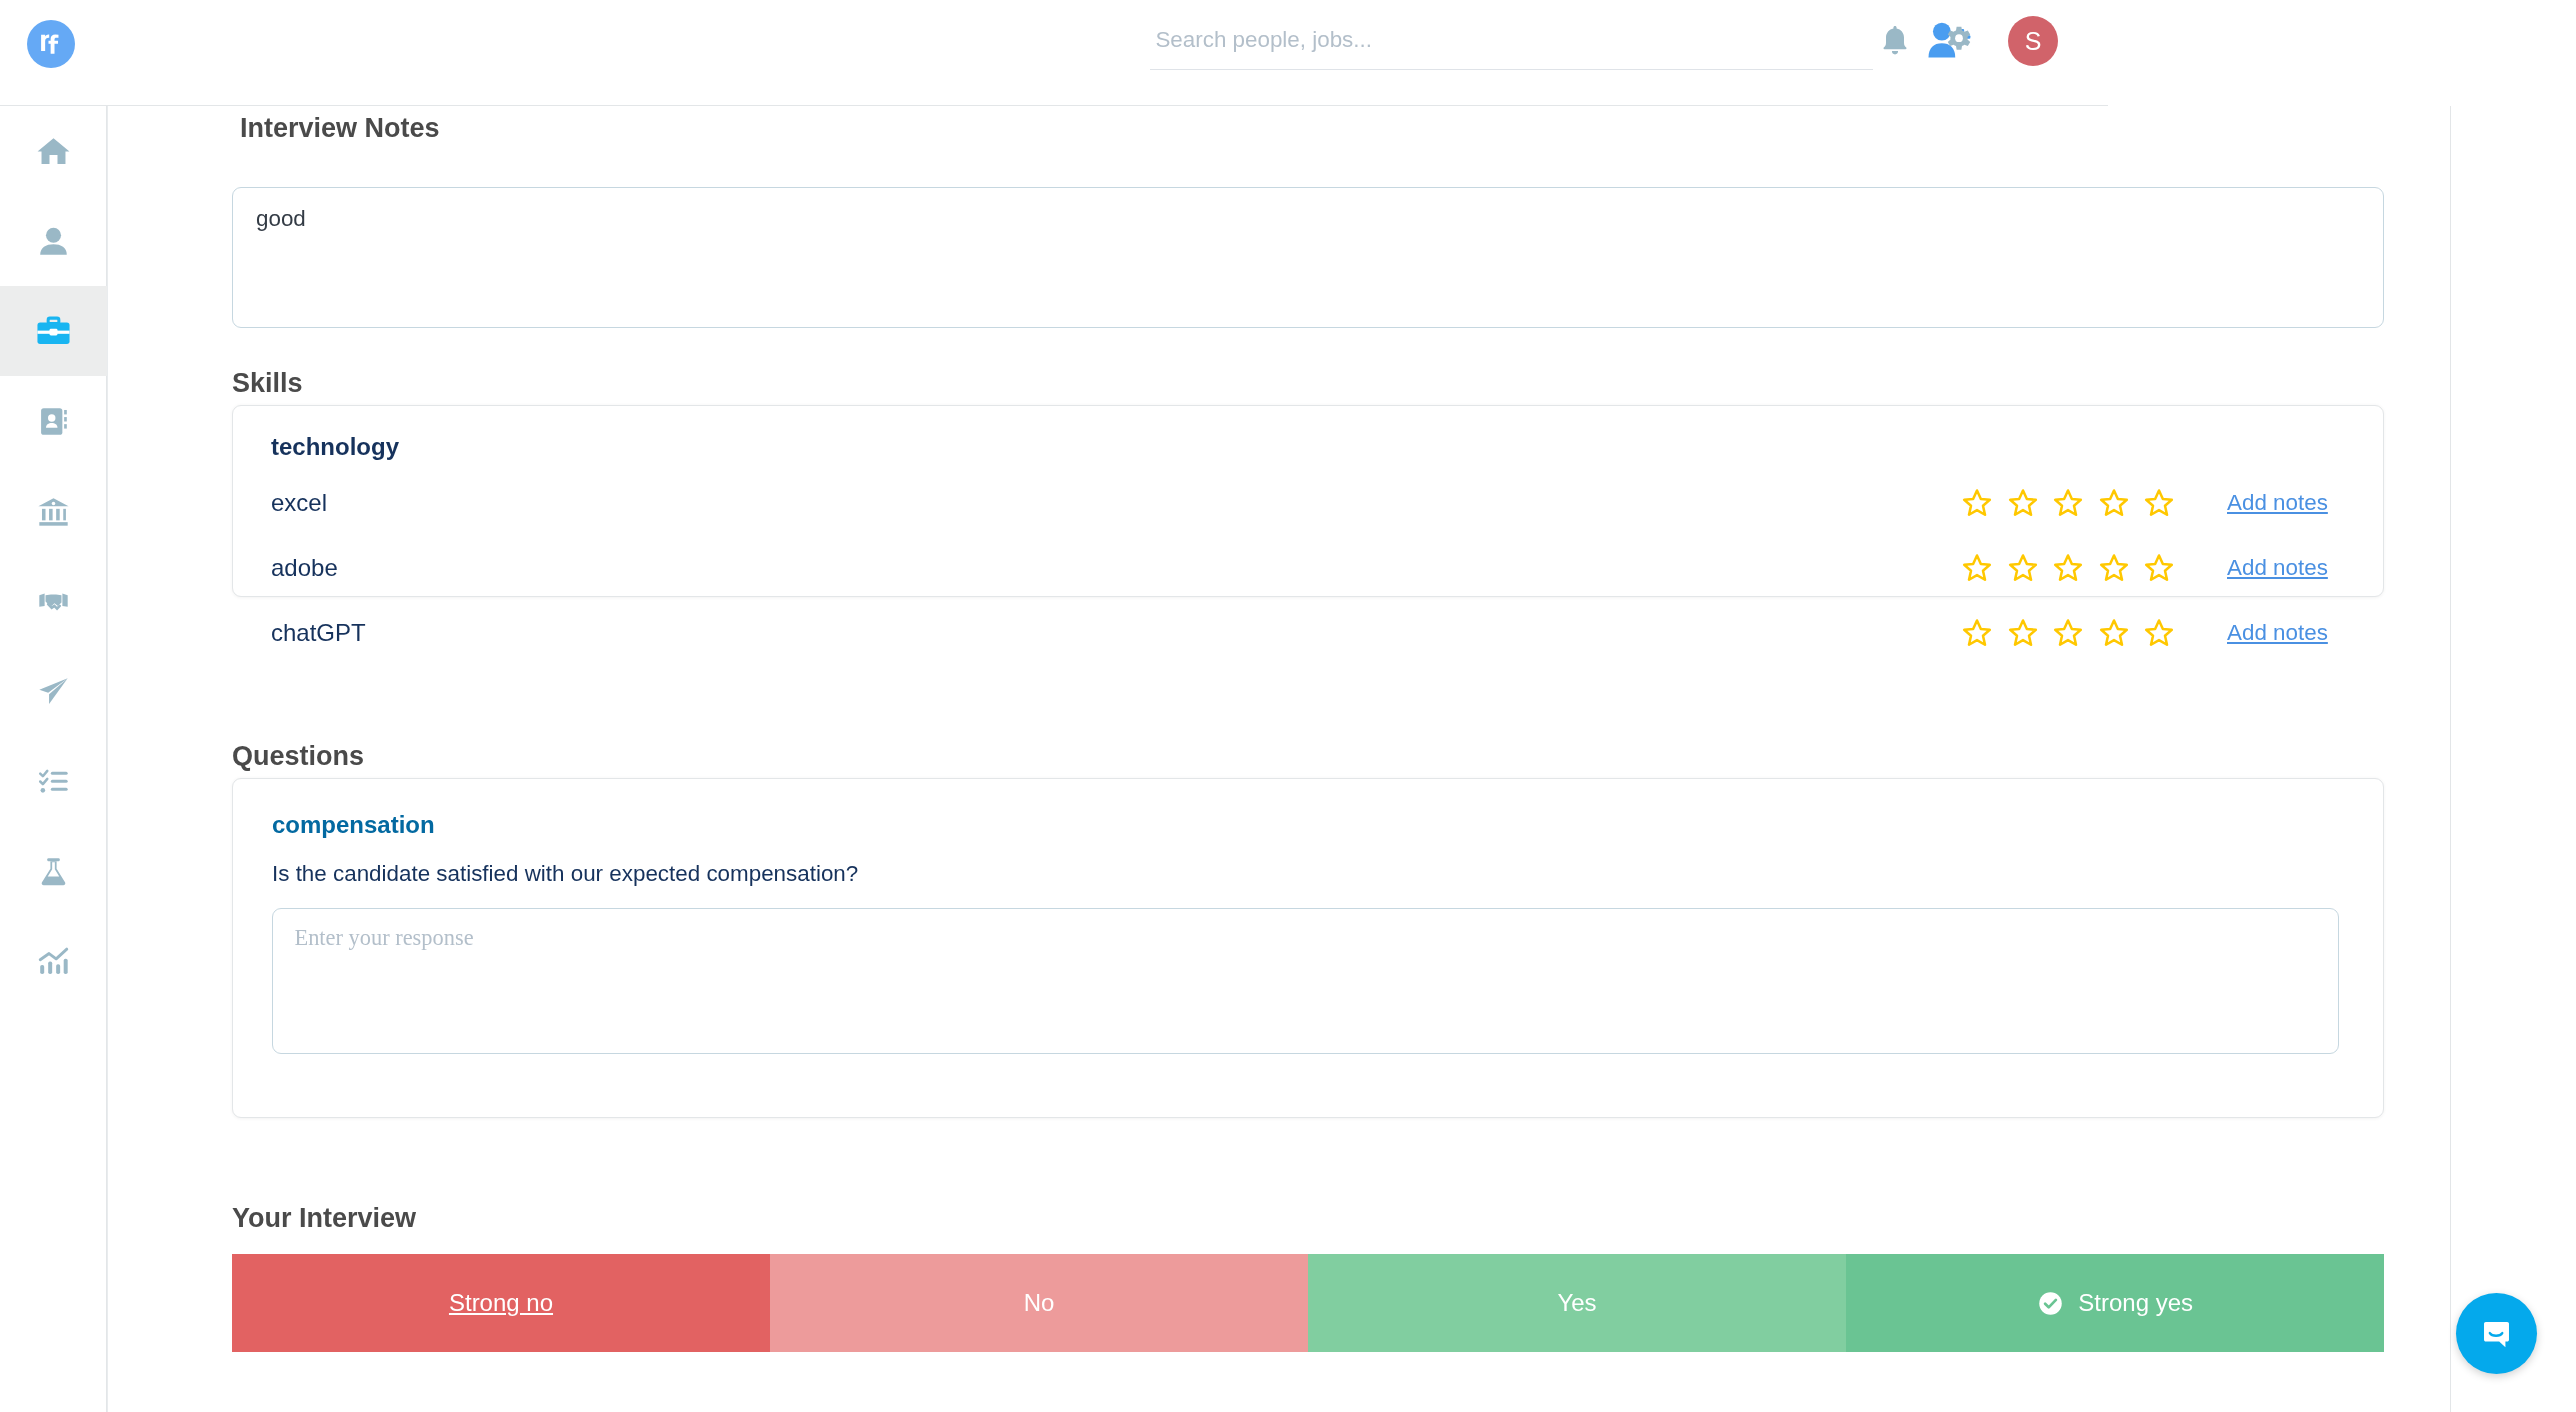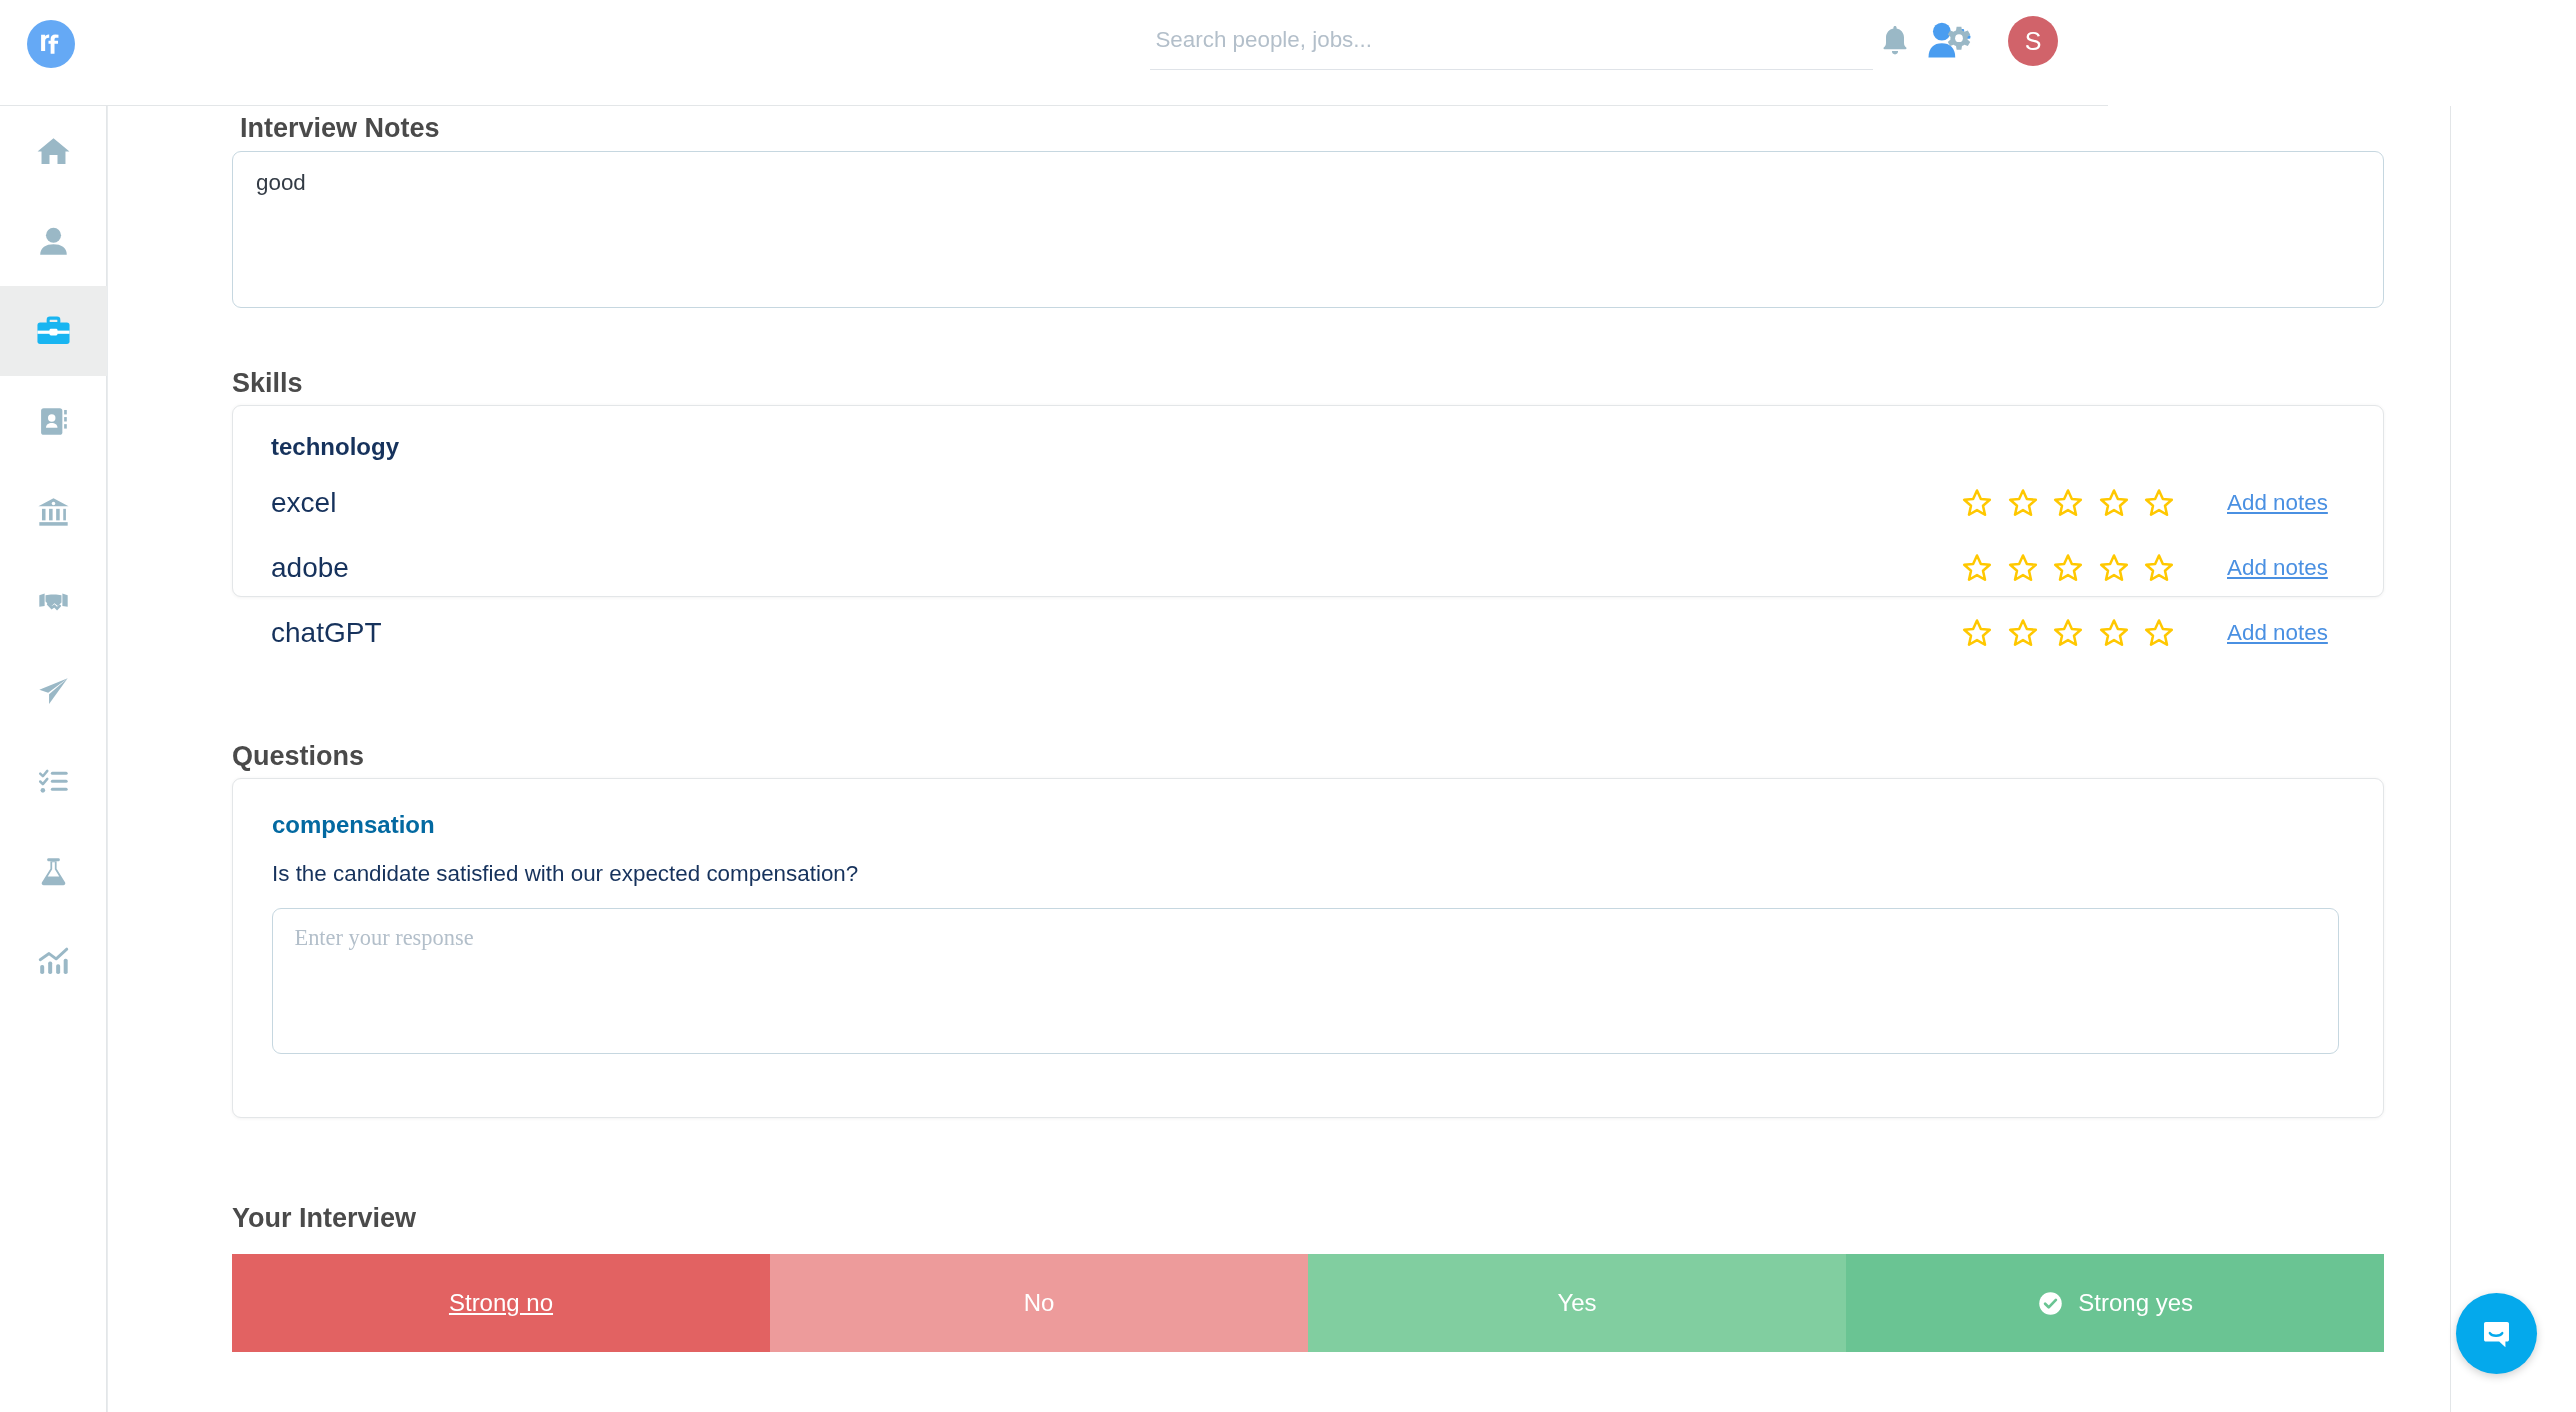--- a/index.html
+++ b/index.html
@@ -133,30 +133,31 @@
 
   .section-title {
     font-size: 27px;
     font-weight: 700;
     color: #4a4a4a;
     font-family: "Liberation Sans", sans-serif;
   }
 
   .notes-area {
     width: 2152px;
-    height: 157px;
+    height: 141px;
     border: 0.9px solid #c6d7e0;
     border-radius: 9px;
     resize: none;
     outline: none;
     padding: 18px 23px;
     font-size: 22.4px;
     font-family: "Liberation Sans", sans-serif;
     color: #333b45;
     background: #ffffff;
+    margin-top: 36px;
   }
 
   .card {
     width: 2152px;
     border: 0.9px solid #e3e6e8;
     border-radius: 9px;
     background: #ffffff;
     box-shadow: 0 0.9px 3.6px rgba(0,0,0,0.05);
   }
 
@@ -167,21 +168,21 @@
     font-family: "Liberation Sans", sans-serif;
   }
 
   .skill-row {
     display: flex;
     align-items: center;
     height: 65px;
     padding: 0 36px 0 38px;
   }
   .skill-name {
-    font-size: 28px;
+    font-size: 24px;
     color: #16325c;
     flex: 1;
   }
   .stars {
     display: flex;
     gap: 13.4px;
     align-items: center;
   }
   .star { cursor: pointer; display: block; }
   .add-notes {

